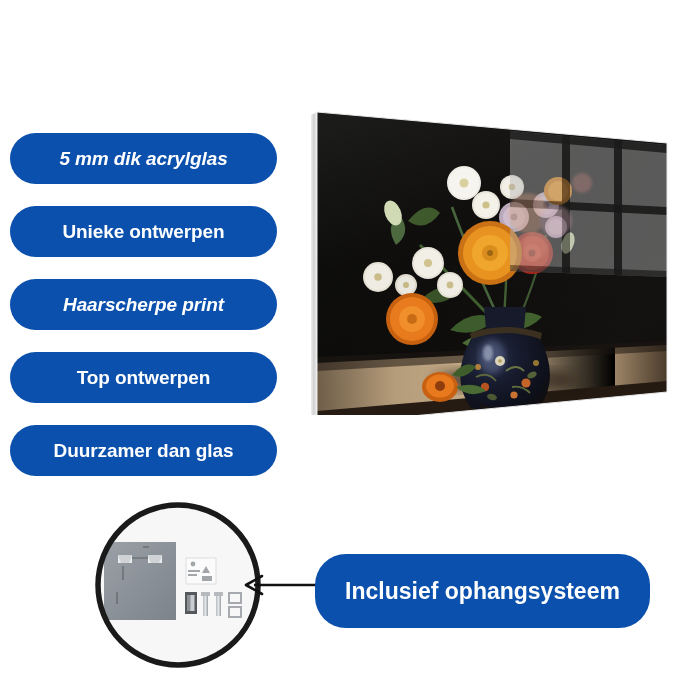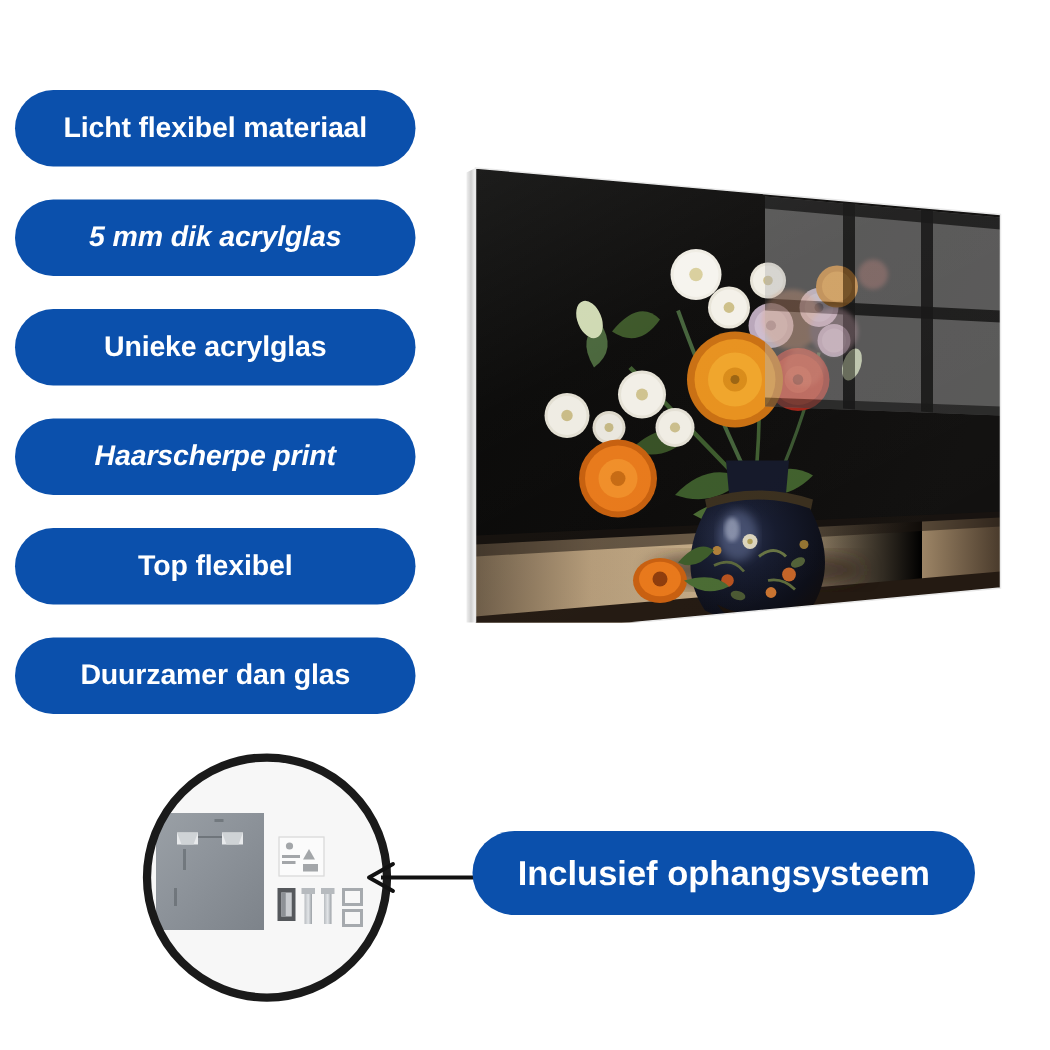--- a/index.html
+++ b/index.html
@@ -49,21 +49,21 @@
   .badge-2 { top: 206px; }
   .badge-3 { top: 279px; font-style: italic; }
   .badge-4 { top: 352px; }
   .badge-5 { top: 425px; text-align: center; }
 
   .badge-wide {
     position: absolute;
     left: 315px;
     top: 554px;
     width: 335px;
-    height: 56px;
+    height: 74px;
     border-radius: 31px;
     background: var(--brand, #0b50ac);
     color: #ffffff;
     display: flex;
     align-items: center;
     justify-content: center;
     box-sizing: border-box;
     font-size: 23px;
     font-weight: bold;
     white-space: nowrap;
@@ -328,25 +328,24 @@
           <circle cx="282" cy="88" r="10" fill="#d98f86"></circle>
         </g>
 
         <rect x="0" y="0" width="380" height="320" fill="url(#glassSheen)"></rect>
       </g>
 
       <polygon points="17,17 367,48 367,297 17,330" fill="none" stroke="#e9e9e9" stroke-width="1"></polygon>
     </svg>
   </div>
 
-  <div class="badge badge-0">Licht flexibel materiaal</div>
   <div class="badge badge-1">5 mm dik acrylglas</div>
-  <div class="badge badge-2">Unieke acrylglas</div>
+  <div class="badge badge-2">Unieke ontwerpen</div>
   <div class="badge badge-3">Haarscherpe print</div>
-  <div class="badge badge-4">Top flexibel</div>
+  <div class="badge badge-4">Top ontwerpen</div>
   <div class="badge badge-5">Duurzamer dan glas</div>
 
   <div id="kit-wrap">
     <svg id="kit-svg" width="180" height="200" viewBox="0 0 180 200">
       <defs>
         <clipPath id="circClip">
             <circle cx="90" cy="85" r="80"></circle>
           </clipPath>
         <linearGradient id="plateGrad" x1="0" y1="0" x2="1" y2="1">
           <stop offset="0%" stop-color="#9aa0a6"></stop>

